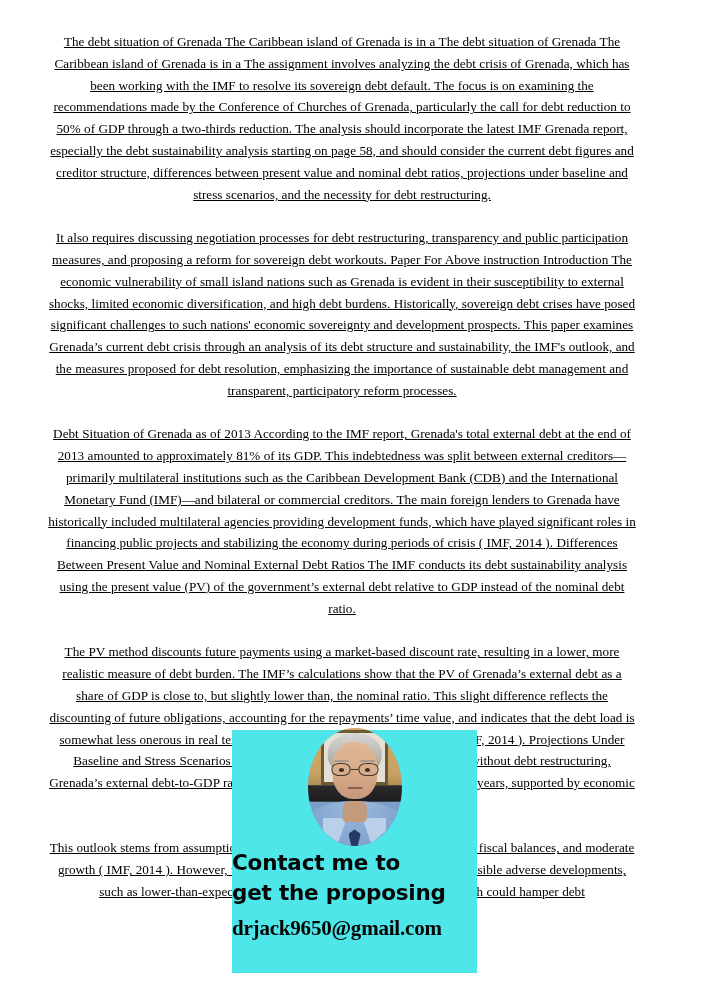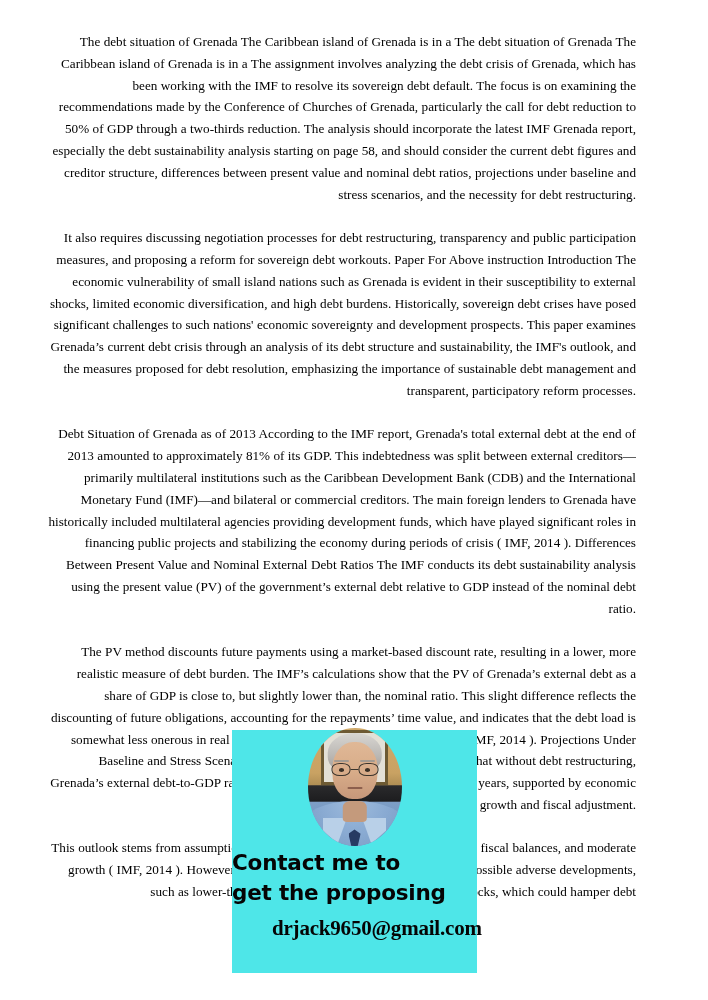--- a/index.html
+++ b/index.html
@@ -29,22 +29,23 @@
     top: 31px;
     width: 588px;
     color: #000000;
     font-size: 13.2px;
     line-height: 21.8px;
     text-align: left;
   }
 
   .para {
     margin: 0 0 21.8px 0;
-    text-align: right;
+    text-align: center;
     word-spacing: 0.1px;
+    text-decoration: underline;
   }
   .para:last-child { margin-bottom: 0; }
 
   
   .contact-overlay {
     position: absolute;
     left: 232px;
     top: 730px;
     width: 245px;
     height: 243px;
@@ -215,21 +216,20 @@
     letter-spacing: -0.2px;
   }
   .contact-email {
     margin-top: 7px;
     font-family: "Liberation Serif", "DejaVu Serif", serif;
     font-weight: bold;
     font-size: 21px;
     line-height: 26px;
     color: #050505;
     letter-spacing: -0.2px;
-    padding-left: 40px;
   }
 </style>
 </head>
 <body>
 
 <div id="page">
 
   <div class="doc-body">
     <p class="para">The debt situation of Grenada The Caribbean island of Grenada is in a The debt situation of Grenada The Caribbean island of Grenada is in a The assignment involves analyzing the debt crisis of Grenada, which has been working with the IMF to resolve its sovereign debt default. The focus is on examining the recommendations made by the Conference of Churches of Grenada, particularly the call for debt reduction to 50% of GDP through a two-thirds reduction. The analysis should incorporate the latest IMF Grenada report, especially the debt sustainability analysis starting on page 58, and should consider the current debt figures and creditor structure, differences between present value and nominal debt ratios, projections under baseline and stress scenarios, and the necessity for debt restructuring.</p>
     <p class="para">It also requires discussing negotiation processes for debt restructuring, transparency and public participation measures, and proposing a reform for sovereign debt workouts. Paper For Above instruction Introduction The economic vulnerability of small island nations such as Grenada is evident in their susceptibility to external shocks, limited economic diversification, and high debt burdens. Historically, sovereign debt crises have posed significant challenges to such nations' economic sovereignty and development prospects. This paper examines Grenada’s current debt crisis through an analysis of its debt structure and sustainability, the IMF's outlook, and the measures proposed for debt resolution, emphasizing the importance of sustainable debt management and transparent, participatory reform processes.</p>

